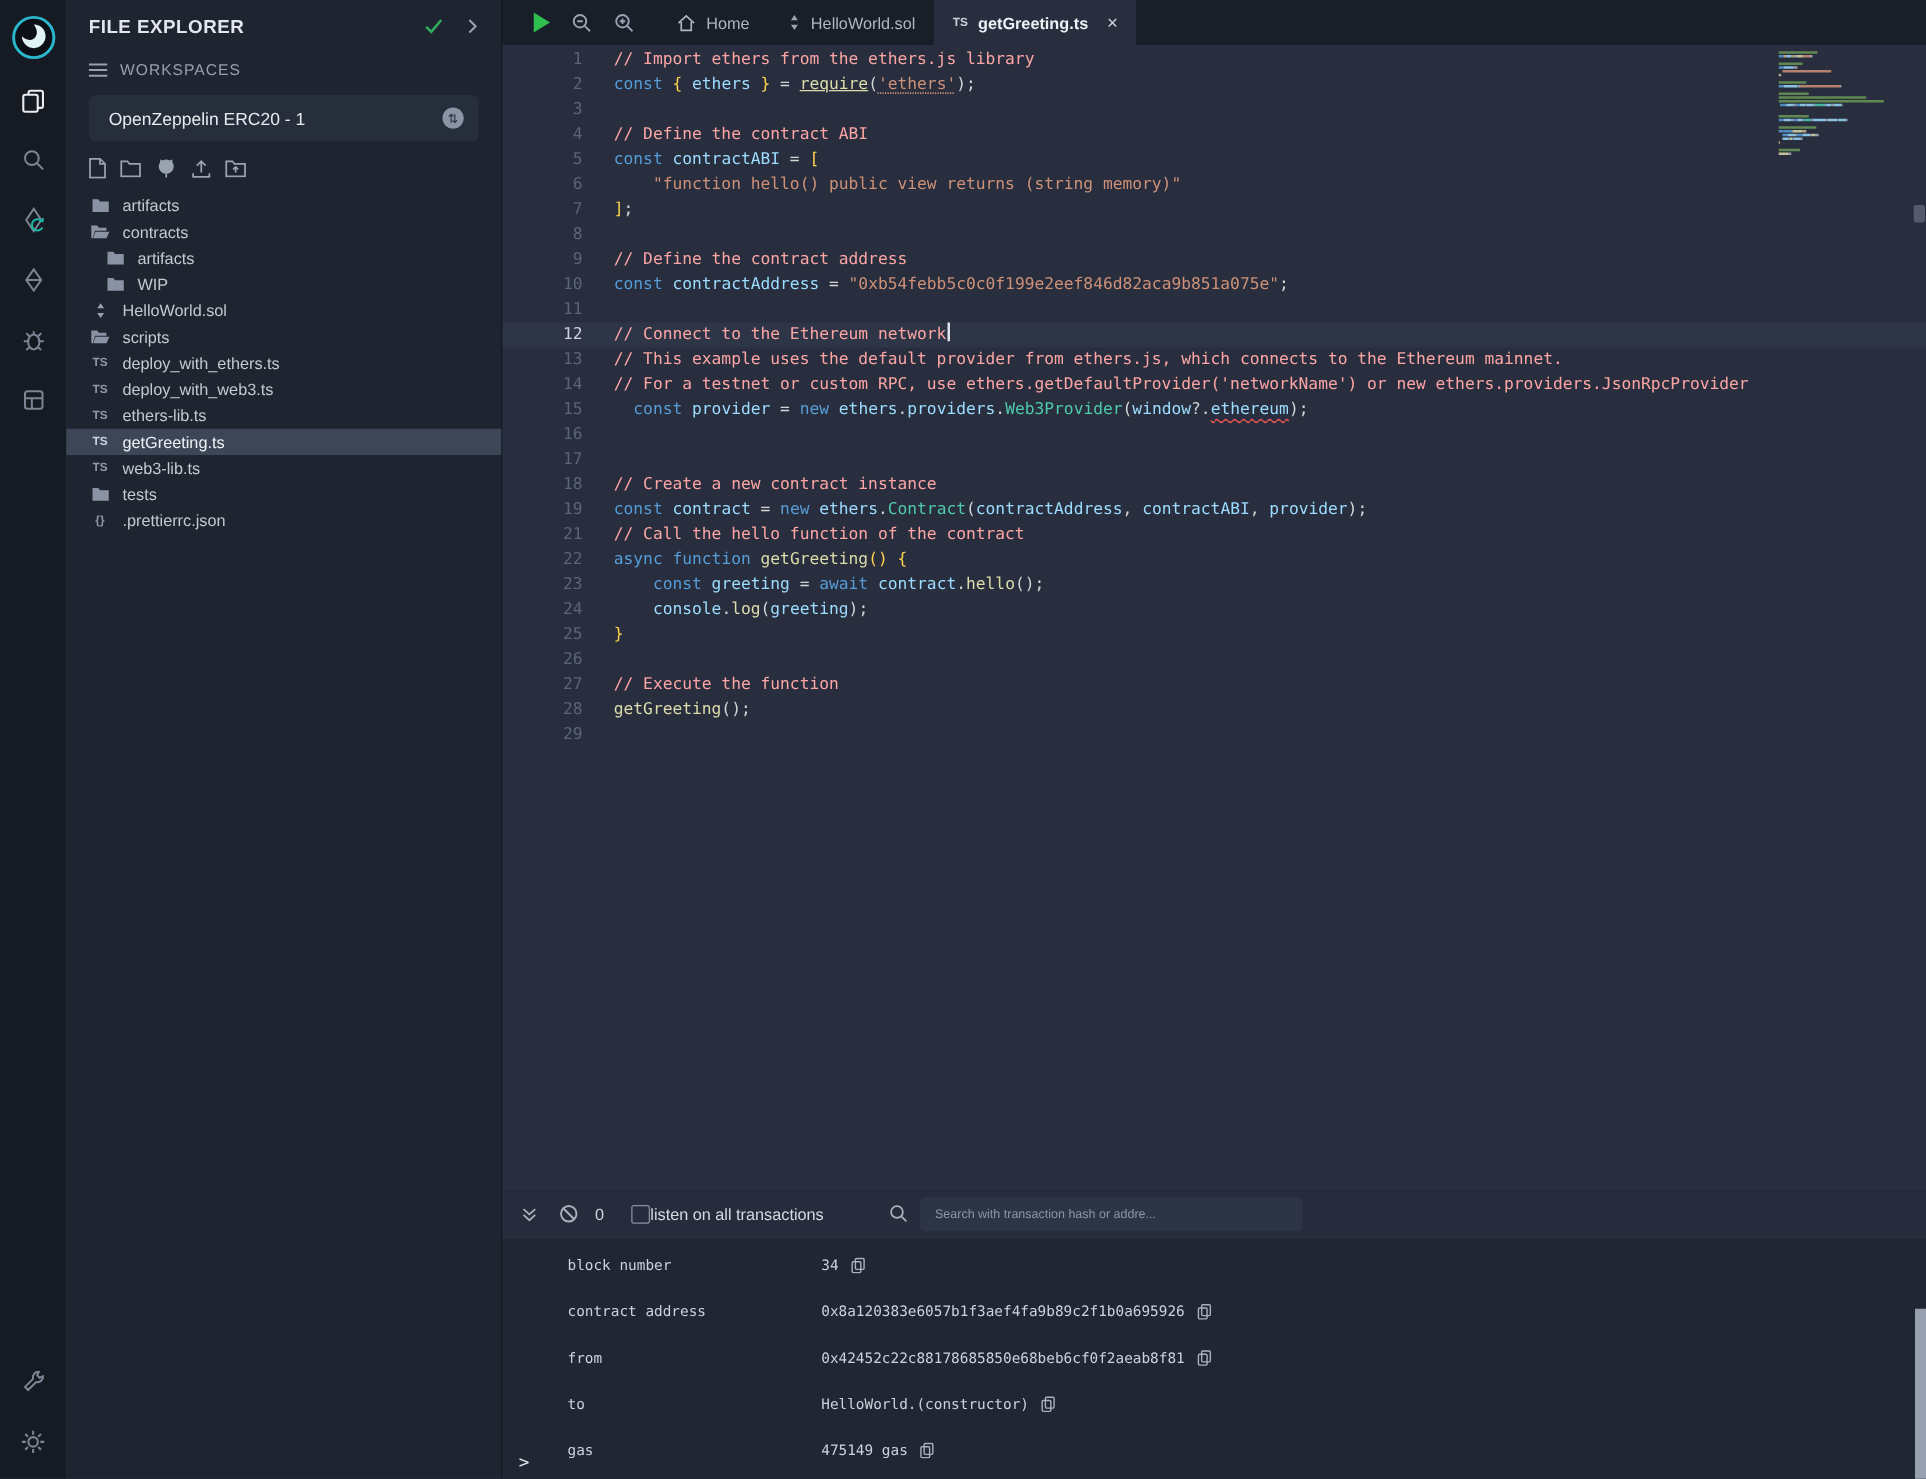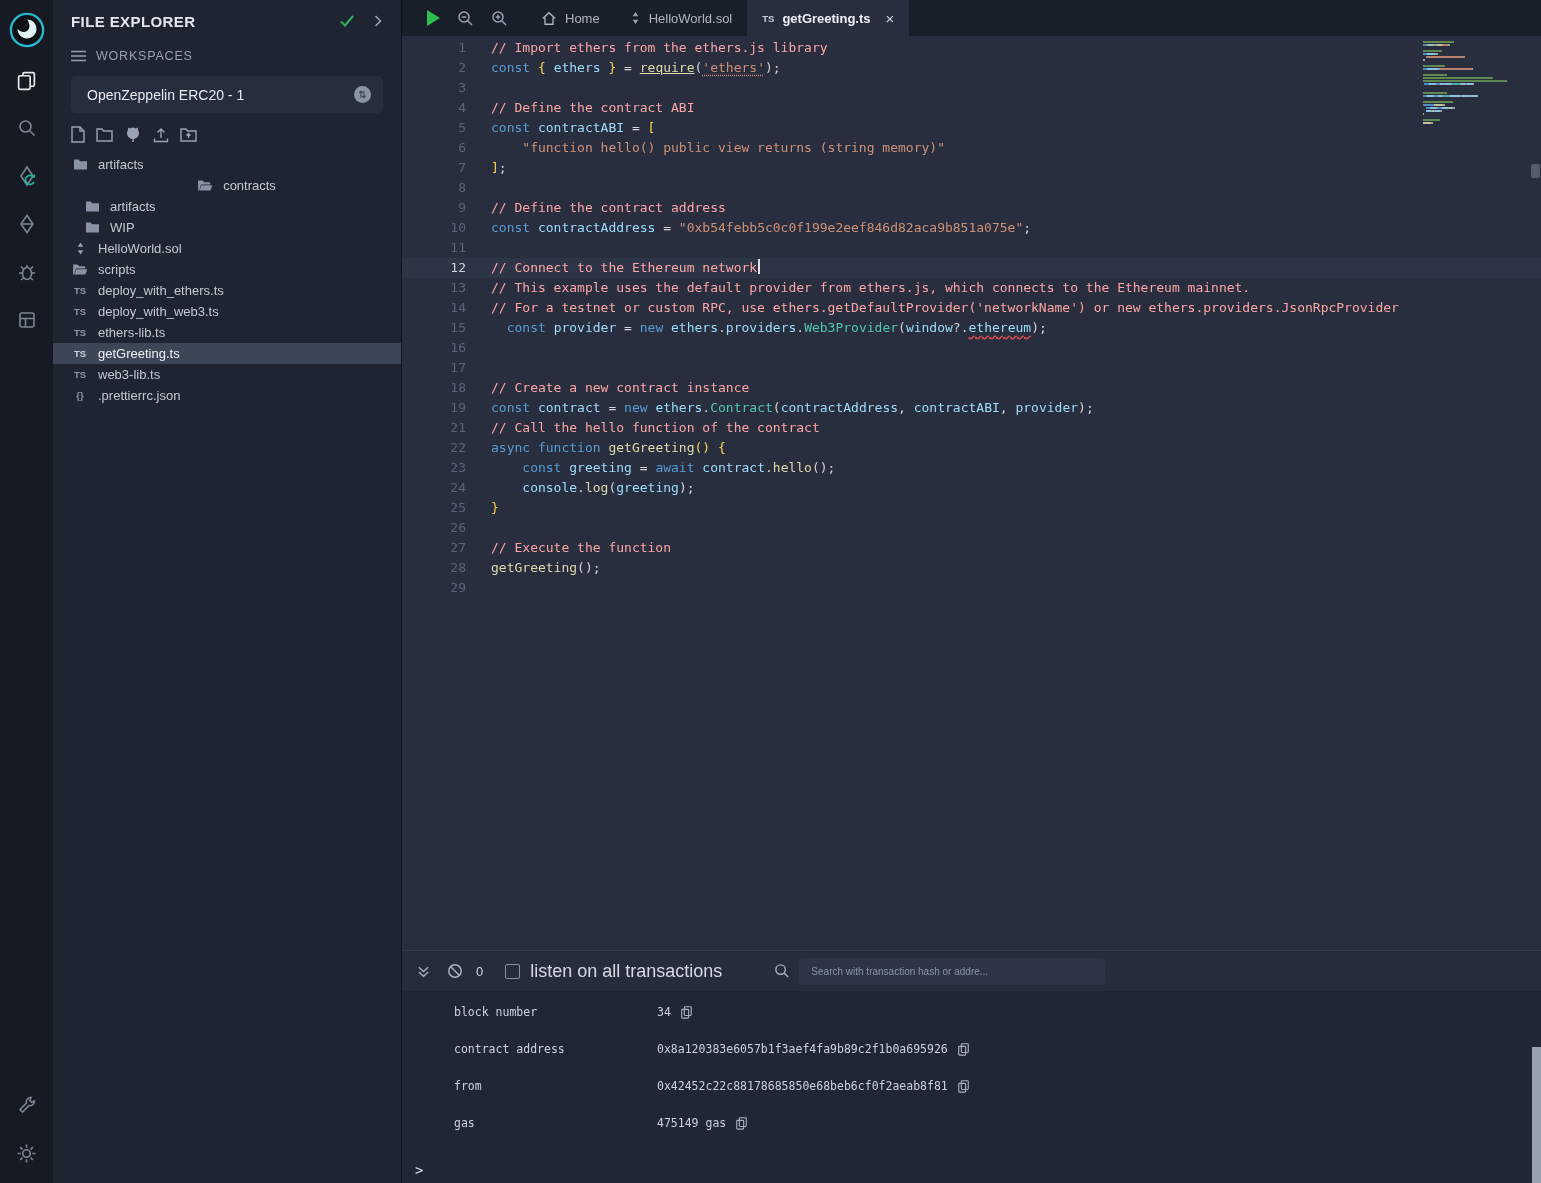--- a/index.html
+++ b/index.html
@@ -68,21 +68,21 @@
   .editor-scroll-thumb { position:absolute; right:1px; top:128px; width:9px; height:14px; background:#6b7485; opacity:.65; border-radius:2px; cursor:pointer; }
 
   
   .terminal { flex:0 0 233px; background:#202634; border-top:1px solid #333b4c; display:flex; flex-direction:column; }
   .t-toolbar { flex:0 0 40px; background:#262c3b; display:flex; align-items:center; padding:0 14px; color:#a9b1bf; }
   .t-toolbar svg { stroke:currentColor; fill:none; stroke-width:1.5; }
   .tb-icon { display:flex; cursor:pointer; }
   .icon-ban { margin-left:16px; }
   .t-count { margin-left:13px; font-size:13px; color:#d0d6df; }
   .t-check { appearance:none; -webkit-appearance:none; margin-left:22px; width:15px; height:15px; border:1.5px solid #8791a2; border-radius:2px; background:transparent; cursor:pointer; }
-  .t-label { margin-left:10px; font-size:18px; color:#d6dbe2; }
+  .t-label { font-size:13px; color:#d6dbe2; }
   .icon-search-t { margin-left:52px; }
   .t-search { margin-left:9px; width:306px; height:27px; background:#2c3446; border:none; border-radius:4px; color:#dfe3ea; font-size:10px; padding:0 12px; outline:none; font-family:"Liberation Sans",sans-serif; }
   .t-search::placeholder { color:#8d96a6; }
   .t-body { flex:1; position:relative; font-family:"DejaVu Sans Mono", monospace; padding-top:2px; }
   .tx-row { height:37px; display:flex; align-items:center; font-size:11.5px; color:#ccd2db; }
   .tx-key { flex:0 0 255px; padding-left:52px; }
   .tx-val { margin-right:9px; }
   .copy { display:flex; cursor:pointer; color:#a9b1c0; }
   .copy svg { stroke:currentColor; fill:none; stroke-width:1.3; }
   .t-prompt { position:absolute; bottom:5px; left:13px; font-size:14px; color:#e2e6ec; }
@@ -211,21 +211,21 @@
     </div>
     <div class="file-tree" id="file-tree">
         <div class="tree-row" style="padding-left: 19px;">
           <span class="tree-icon">
             <svg width="15" height="13" viewBox="0 0 16 14">
               <path d="M1 1.5h5l1.5 2H15v9H1z" fill="#8a93a4"></path>
             </svg>
           </span>
           <span>artifacts</span>
         </div>
-        <div class="tree-row" style="padding-left: 19px; justify-content: center;">
+        <div class="tree-row" style="padding-left: 19px;">
           <span class="tree-icon">
             <svg width="16" height="13" viewBox="0 0 17 14">
               <path d="M1 1.5h5l1.5 2H14v2.5H4.2L2.3 12.5H1z" fill="#8a93a4"></path>
               <path d="M4.6 6.8h11.9l-2.3 5.7H2.6z" fill="#8a93a4"></path>
             </svg>
           </span>
           <span>contracts</span>
         </div>
         <div class="tree-row" style="padding-left: 31px;">
           <span class="tree-icon">
@@ -282,20 +282,28 @@
           <span class="tree-icon">
             <span class="glyph">TS</span>
           </span>
           <span>getGreeting.ts</span>
         </div>
         <div class="tree-row" style="padding-left: 19px;">
           <span class="tree-icon">
             <span class="glyph">TS</span>
           </span>
           <span>web3-lib.ts</span>
+        </div>
+        <div class="tree-row" style="padding-left: 19px;">
+          <span class="tree-icon">
+            <svg width="15" height="13" viewBox="0 0 16 14">
+              <path d="M1 1.5h5l1.5 2H15v9H1z" fill="#8a93a4"></path>
+            </svg>
+          </span>
+          <span>tests</span>
         </div>
         <div class="tree-row" style="padding-left: 19px;">
           <span class="tree-icon">
             <span class="glyph">{}</span>
           </span>
           <span>.prettierrc.json</span>
         </div>
       </div>
   </aside>
 
@@ -554,20 +562,30 @@
               <span class="tx-key">from</span>
               <span class="tx-val">0x42452c22c88178685850e68beb6cf0f2aeab8f81</span>
               <span class="copy">
                 <svg width="13" height="14" viewBox="0 0 15 16">
                   <rect x="5" y="2" width="8" height="10" rx="1"></rect>
                   <rect x="2" y="5" width="8" height="10" rx="1"></rect>
                 </svg>
               </span>
             </div>
             <div class="tx-row">
+              <span class="tx-key">to</span>
+              <span class="tx-val">HelloWorld.(constructor)</span>
+              <span class="copy">
+                <svg width="13" height="14" viewBox="0 0 15 16">
+                  <rect x="5" y="2" width="8" height="10" rx="1"></rect>
+                  <rect x="2" y="5" width="8" height="10" rx="1"></rect>
+                </svg>
+              </span>
+            </div>
+            <div class="tx-row">
               <span class="tx-key">gas</span>
               <span class="tx-val">475149 gas</span>
               <span class="copy">
                 <svg width="13" height="14" viewBox="0 0 15 16">
                   <rect x="5" y="2" width="8" height="10" rx="1"></rect>
                   <rect x="2" y="5" width="8" height="10" rx="1"></rect>
                 </svg>
               </span>
             </div>
           </div>

